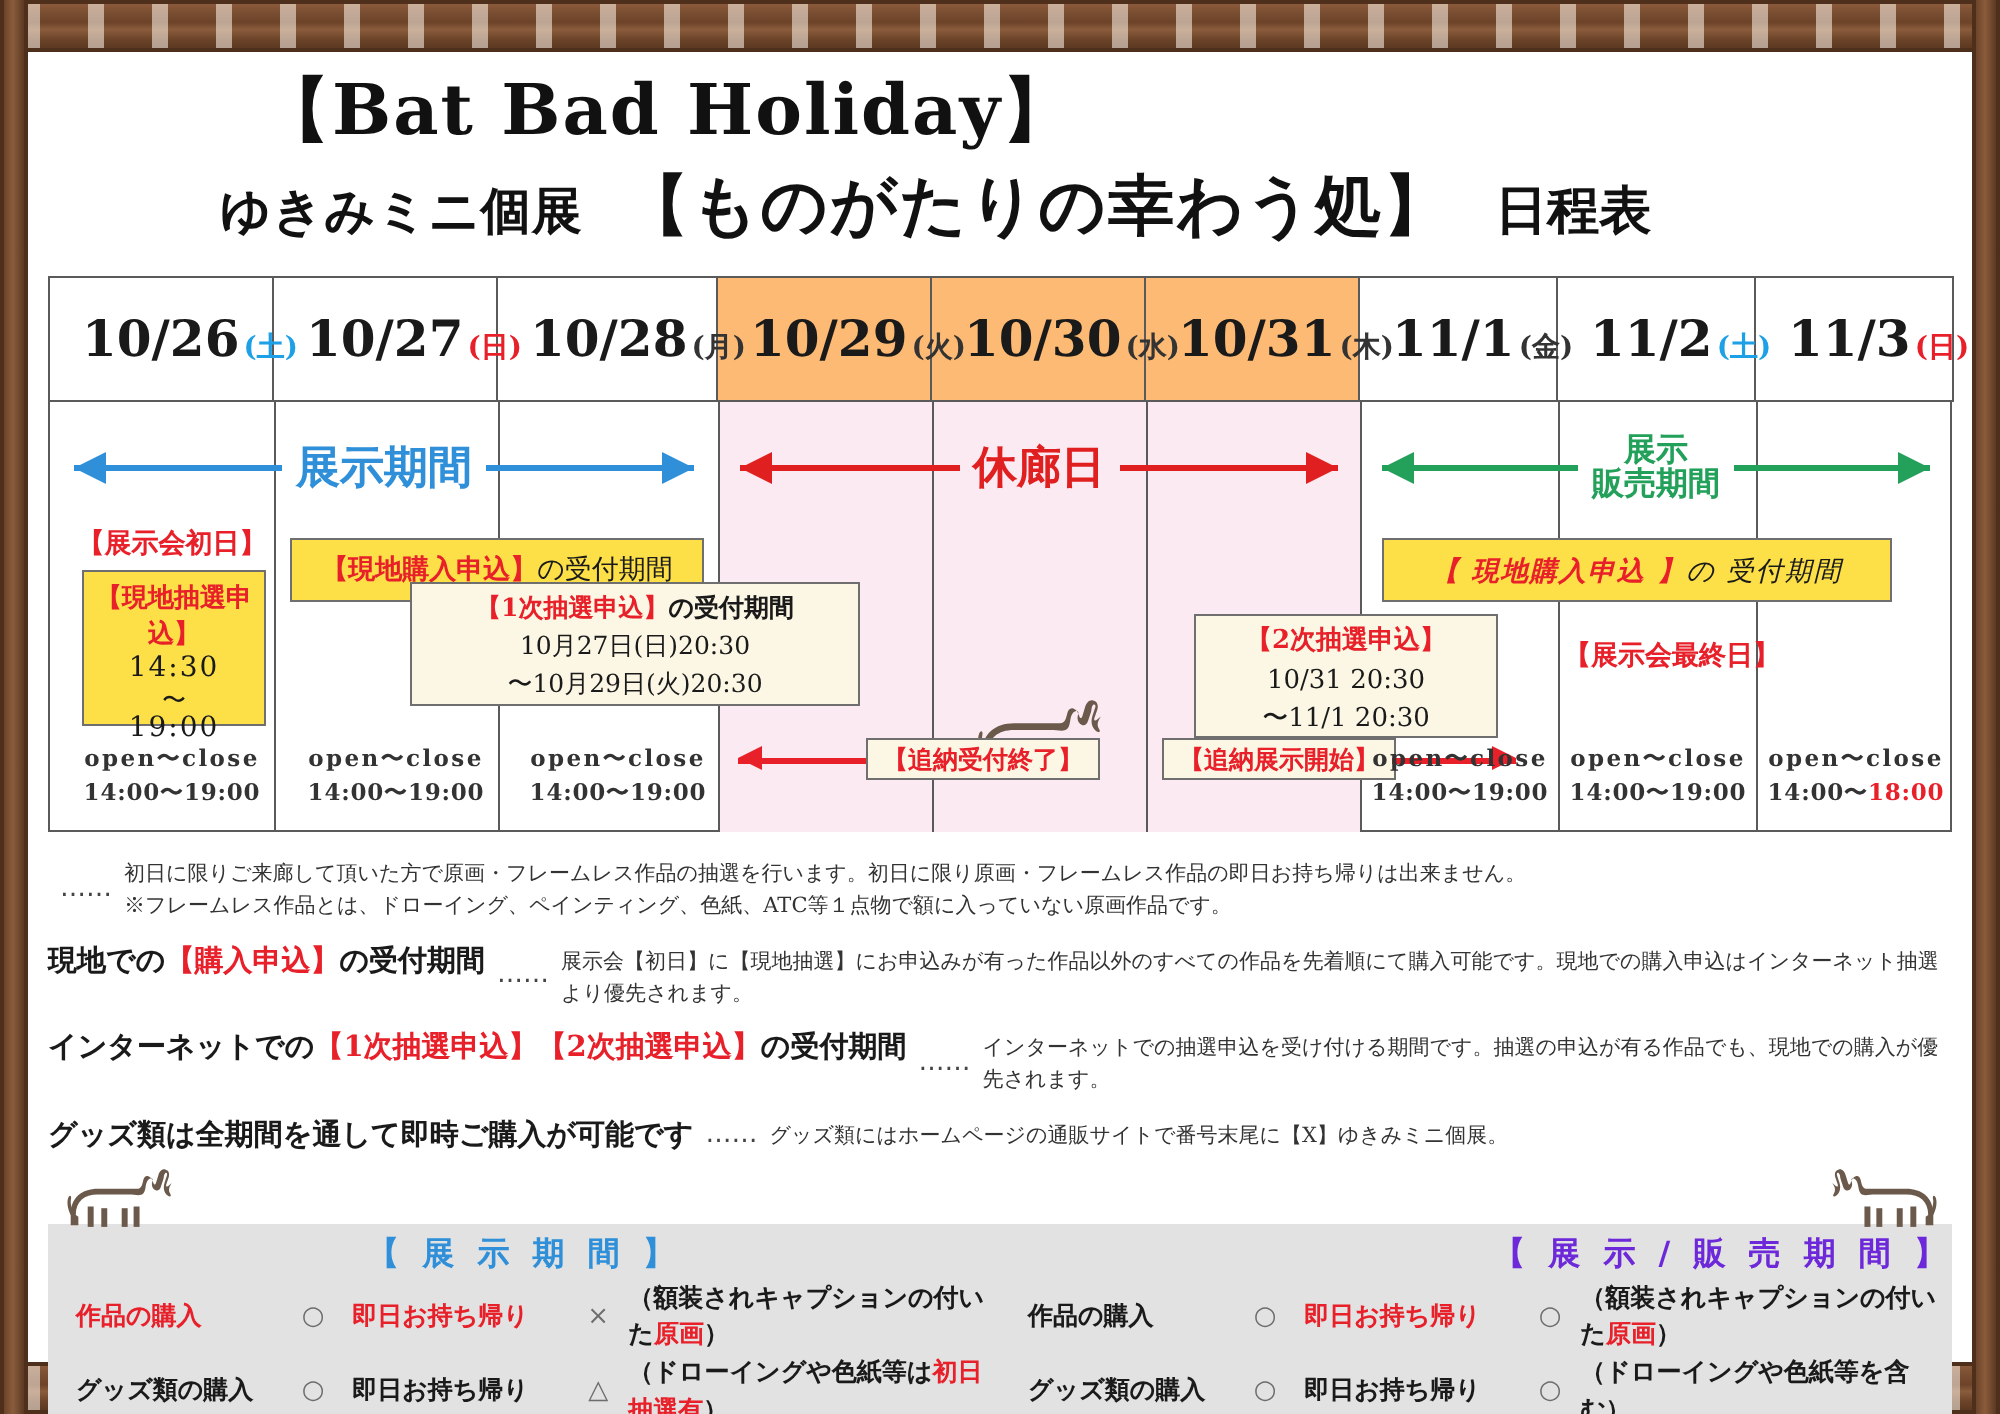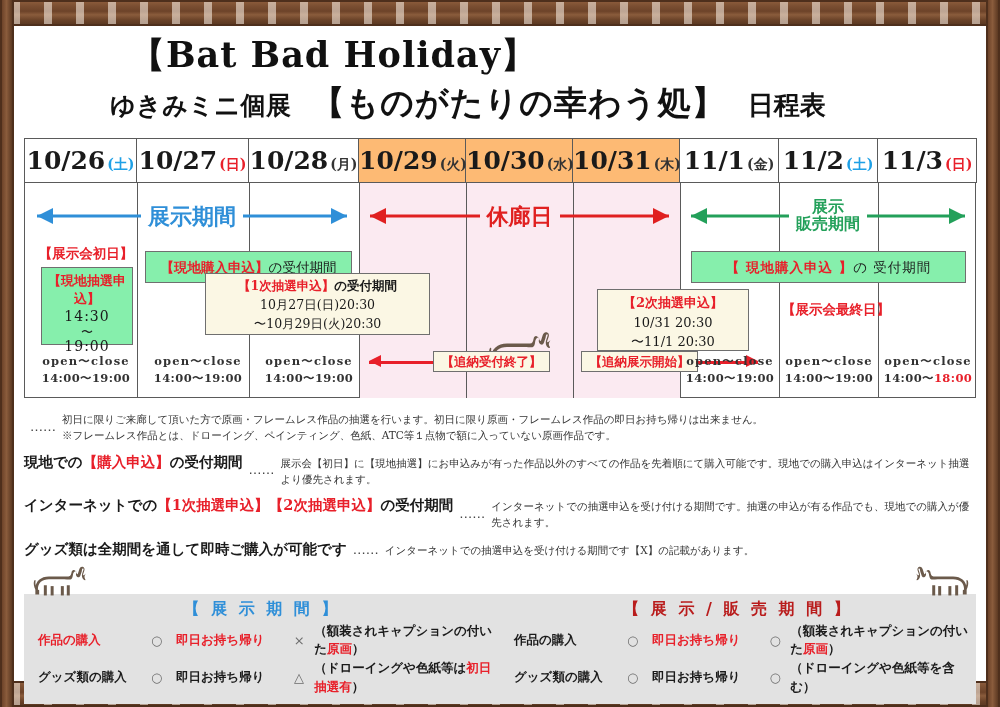--- a/index.html
+++ b/index.html
@@ -54,21 +54,21 @@
     letter-spacing: 1px;
   }
   .t-big.kana { font-size: 33px; }
   .t-tail {
     font-family: "DejaVu Serif", "Liberation Serif", serif;
     font-size: 26px; font-weight: 700; color: #111; margin-left: 22px;
   }
 
   
   .cal { margin-top: 12px; width: 952px; border-collapse: collapse; table-layout: fixed; }
-  .cal td, .cal th { border: 1.5px solid #5a5a5a; padding: 0; }
+  .cal td, .cal th { border: 1.5px solid #5a5a5a; padding: 16px; }
 
   .dhead {
     height: 44px; text-align: center; vertical-align: middle;
     font-family: "DejaVu Serif", "Liberation Serif", serif;
     white-space: nowrap; background: #ffffff;
   }
   .dhead .d { font-size: 25px; font-weight: 700; color: #1a1a1a; }
   .dhead .w { font-size: 14px; font-weight: 700; margin-left: 2px; }
   .w.sat { color: #1ea0e6; }
   .w.sun { color: #e8202a; }
@@ -111,21 +111,21 @@
     position: absolute; text-align: center; white-space: nowrap;
     font-family: Liberation Mono, monospace;
   }
   .firstday, .lastday {
     font-size: 13.5px; font-weight: 700; color: #e8202a;
   }
   .box {
     position: absolute; border: 1.5px solid #6f6f6f; text-align: center;
     font-family: "DejaVu Serif", "Liberation Serif", serif;
   }
-  .box.blue  { background: #86efac; }
+  .box.blue  { background: #fde047; }
   .box.cream { background: #fbf7e4; }
   .box .hl { color: #e8202a; font-weight: 700; }
   .box .k  { color: #1a1a1a; }
 
   .opentime {
     position: absolute; text-align: center; white-space: nowrap;
     font-family: "DejaVu Serif", "Liberation Serif", serif;
     font-size: 11.5px; font-weight: 700; color: #333; line-height: 1.45;
     letter-spacing: 1.2px;
   }
@@ -164,21 +164,21 @@
   .legend-cats { position: relative; height: 26px; }
   .legend {
     display: flex; background: #e2e2e2; width: 952px; padding: 5px 0 7px 0;
   }
   .legend-col { width: 476px; text-align: center; }
   .legend-title {
     font-family: "DejaVu Serif", "Liberation Serif", serif;
     font-size: 16px; font-weight: 700; letter-spacing: 3px; margin-bottom: 2px;
   }
   .legend-title.exhibit { color: #2f8fd8; }
-  .legend-title.sale    { color: #b91c1c; }
+  .legend-title.sale    { color: #6d28d9; text-align: right; }
   .legend-row {
     display: flex; align-items: center; justify-content: flex-start;
     font-family: "DejaVu Serif", "Liberation Serif", serif;
     font-size: 12.5px; font-weight: 700; color: #1a1a1a; line-height: 1.5;
     padding-left: 14px;
   }
   .lc1 { width: 112px; text-align: left; }
   .lc2 { width: 44px;  text-align: center; }
   .lc3 { width: 122px; text-align: left; }
   .lc4 { width: 34px;  text-align: center; }
@@ -300,21 +300,21 @@
       <div class="k" style="font-size:12.5px; line-height:1.5;">〜10月29日(火)20:30</div>
 
     </div>
 
     <div class="box cream" style="left:572px; width:152px; top:106px; height:62px; padding-top:3px;">
       <div class="hl" style="font-size:13px; line-height:1.5;">【2次抽選申込】</div>
       <div class="k" style="font-size:13px; line-height:1.5;">10/31  20:30</div>
       <div class="k" style="font-size:13px; line-height:1.5;">〜11/1  20:30</div>
     </div>
 
-    <div class="box blue" style="left:666px; width:275px; top:68px; height:32px; line-height:30px;">
+    <div class="box blue" style="left:666px; width:255px; top:68px; height:32px; line-height:30px;font-style:italic;">
       <span class="hl" style="font-size:13.5px; letter-spacing:1px;">【 現地購入申込 】</span><span class="k" style="font-size:13.5px; letter-spacing:1px;">の 受付期間</span>
       
     </div>
 
     <div class="tag lastday" style="left:757px; width:93px; top:118px;">【展示会最終日】</div>
 
     <div class="cat-sil" style="left:463px; top:146px;">
       <svg width="64" height="40" viewBox="0 0 64 40" aria-hidden="true">
         <path fill="#6b5a4b" d="M6,30 C6,22 11,18 19,18 L37,18 C43,18 46,20 47,14
           C47.5,10 48.5,9 50,8.5 C51,8.2 51.5,9 51,10.5 C50.2,13 51.5,15 53,15.5
@@ -400,21 +400,21 @@
         <div>インターネットでの抽選申込を受け付ける期間です。抽選の申込が有る作品でも、現地での購入が優先されます。</div>
       </div>
     </div>
 
     <div class="note">
       <div class="note-head">
         <span>グッズ類は全期間を通して即時ご購入が可能です</span>
       </div>
       <div class="note-dots">……</div>
       <div class="note-body">
-        <div>インターネットでの抽選申込を受け付ける期間です【X】の記載があります。</div>
+        <div>グッズ類にはホームページの通販サイトで番号末尾に【X】ゆきみミニ個展。</div>
       </div>
     </div>
   </div>
 
   <div class="legend-wrap">
     <div class="legend-cats">
       <div class="cat-sil" style="left:4px; top:-4px;">
         <svg width="64" height="34" viewBox="0 0 64 40" aria-hidden="true">
           <path fill="#6b5a4b" d="M6,30 C6,22 11,18 19,18 L37,18 C43,18 46,20 47,14
             C47.5,10 48.5,9 50,8.5 C51,8.2 51.5,9 51,10.5 C50.2,13 51.5,15 53,15.5

